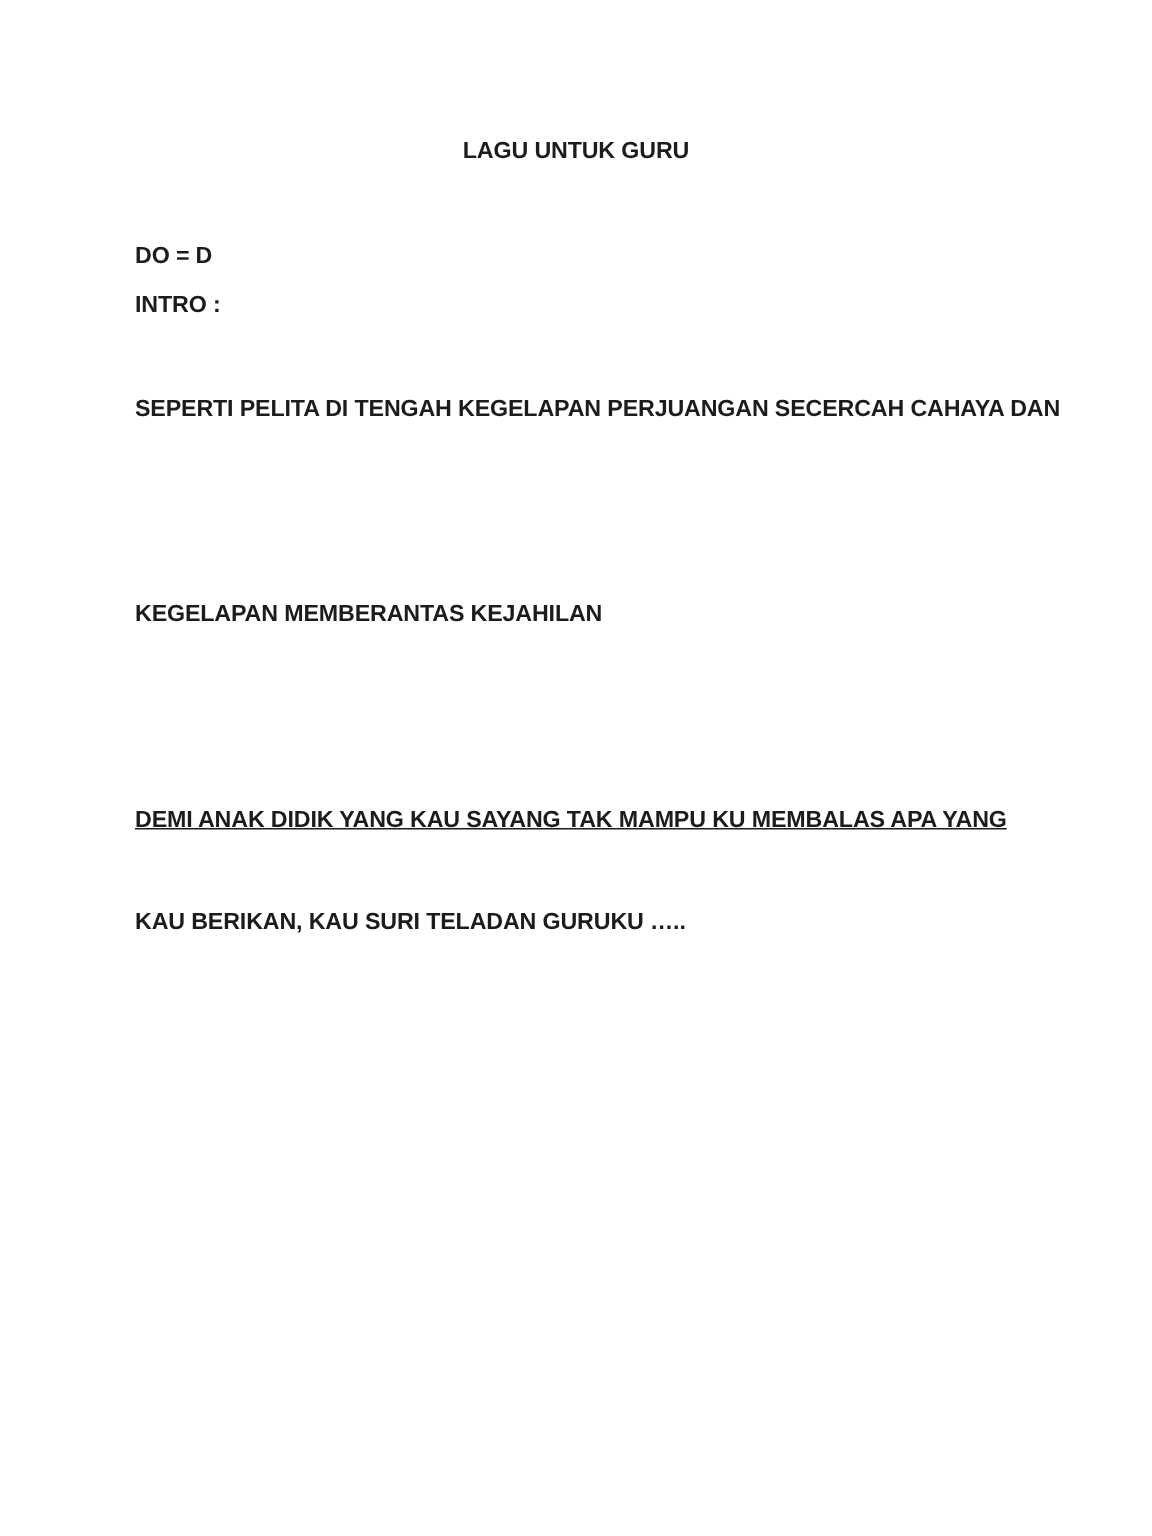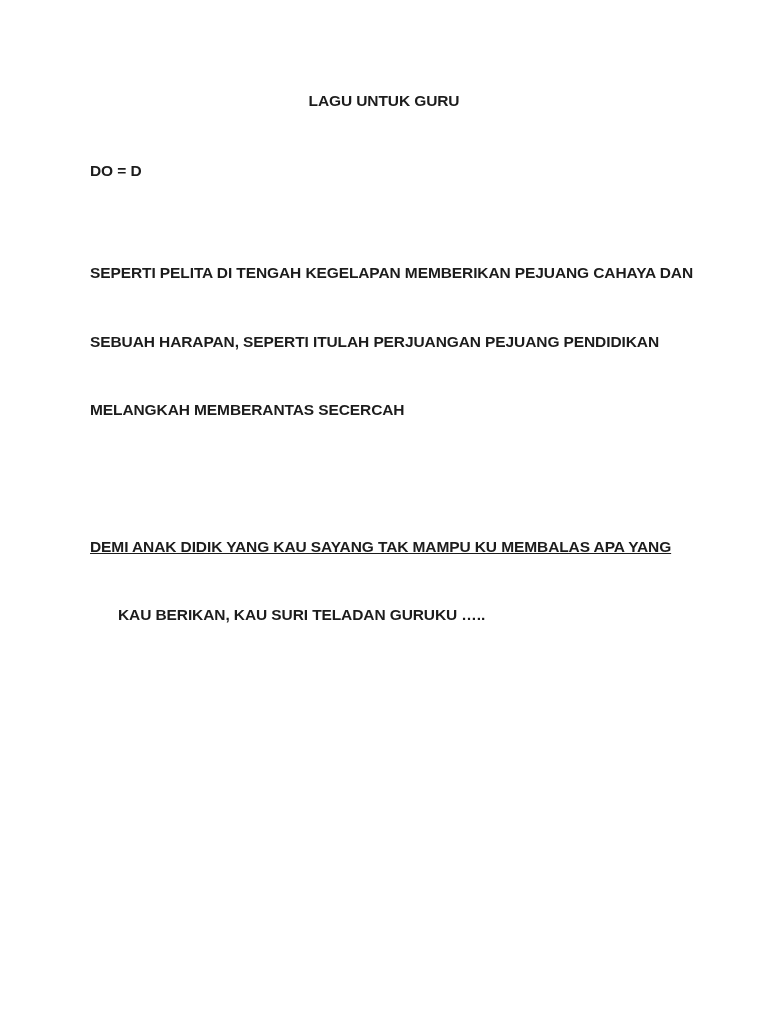--- a/index.html
+++ b/index.html
@@ -32,26 +32,26 @@
     text-align: center;
   }
   .t-title { top: 92px; }
   .t-key   { top: 162px; }
   .t-intro { top: 195px; }
   .t-l0 { top: 264px; }
   .t-l1 { top: 333px; }
   .t-l2 { top: 401px; }
   .t-l3 { top: 469px; }
   .t-l4 { top: 538px; text-decoration: underline; }
-  .t-l5 { top: 606px; margin-left: 28px; }
+  .t-l5 { top: 606px; }
 </style>
 </head>
 <body>
 
 <div class="page">
   <div class="txt title t-title">LAGU UNTUK GURU</div>
   <div class="txt t-key">DO = D</div>
-  <div class="txt t-l0">SEPERTI PELITA DI TENGAH KEGELAPAN MEMBERIKAN PEJUANG CAHAYA DAN</div>
-  <div class="txt t-l1">SEBUAH HARAPAN, SEPERTI ITULAH PERJUANGAN PEJUANG PENDIDIKAN</div>
-  <div class="txt t-l2">MELANGKAH MEMBERANTAS SECERCAH</div>
+  <div class="txt t-intro">INTRO :</div>
+  <div class="txt t-l0">SEPERTI PELITA DI TENGAH KEGELAPAN PERJUANGAN SECERCAH CAHAYA DAN</div>
+  <div class="txt t-l2">KEGELAPAN MEMBERANTAS KEJAHILAN</div>
   <div class="txt t-l4">DEMI ANAK DIDIK YANG KAU SAYANG TAK MAMPU KU MEMBALAS APA YANG</div>
   <div class="txt t-l5">KAU BERIKAN, KAU SURI TELADAN GURUKU …..</div>
 </div>
 
 </body></html>

